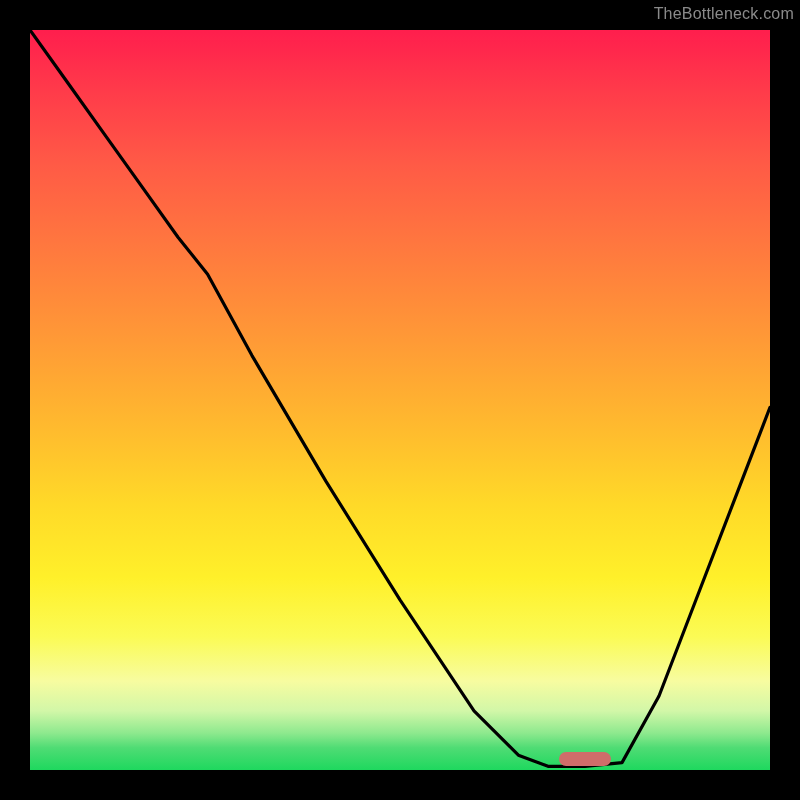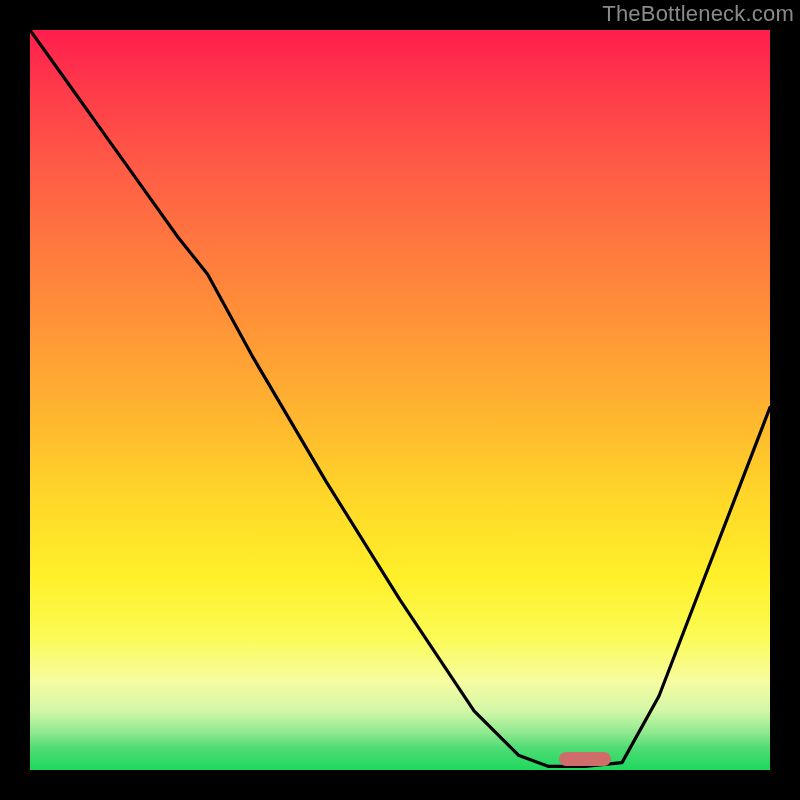--- a/index.html
+++ b/index.html
@@ -64,21 +64,21 @@
     height: 14px;
   }
   .watermark {
     position: absolute;
     right: 6px;
     top: 0px;
     height: 30px;
     line-height: 28px;
     color: #8a8a8a;
     font-family: Arial, Helvetica, sans-serif;
-    font-size: 22px;
+    font-size: 16px;
     letter-spacing: 0.2px;
     user-select: none;
   }
 </style>
 </head>
 <body>
 
 <div class="frame">
 
   <div class="watermark">TheBottleneck.com</div>

